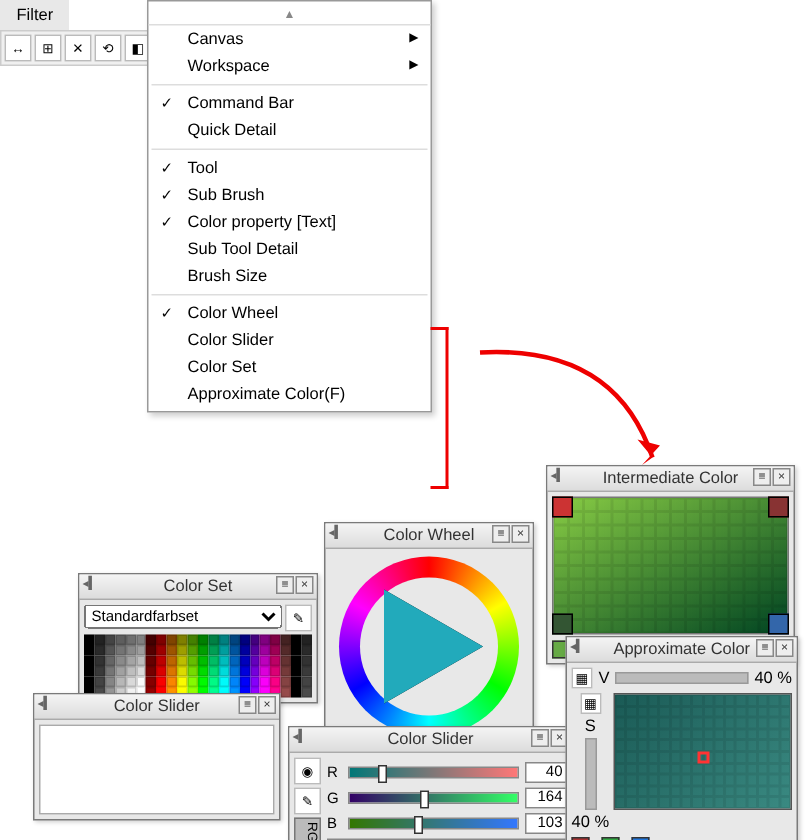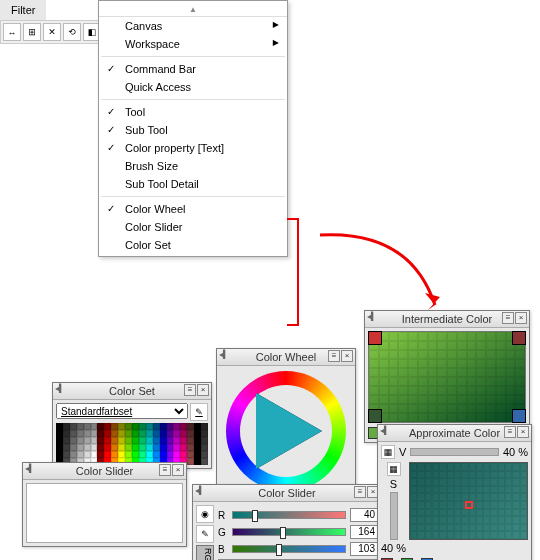--- a/index.html
+++ b/index.html
@@ -82,47 +82,48 @@
     <div class="toolbar-btn">⿴</div>
   </div>
 
 <div class="dropdown">
   <div class="dropdown-arrow-hdr">▲</div>
   <div id="dd-body">
       <div class="dropdown-item"><span>Canvas</span><span class="arrow">▶</span></div>
       <div class="dropdown-item"><span>Workspace</span><span class="arrow">▶</span></div>
       <div class="dropdown-sep"></div>
       <div class="dropdown-item"><span class="check">✓</span><span>Command Bar</span></div>
-      <div class="dropdown-item"><span>Quick Access</span></div>
+      <div class="dropdown-item"><span>Quick Detail</span></div>
       <div class="dropdown-sep"></div>
       <div class="dropdown-item"><span class="check">✓</span><span>Tool</span></div>
-      <div class="dropdown-item"><span class="check">✓</span><span>Sub Tool</span></div>
+      <div class="dropdown-item"><span class="check">✓</span><span>Sub Brush</span></div>
       <div class="dropdown-item"><span class="check">✓</span><span>Color property [Text]</span></div>
+      <div class="dropdown-item"><span>Sub Tool Detail</span></div>
       <div class="dropdown-item"><span>Brush Size</span></div>
-      <div class="dropdown-item"><span>Sub Tool Detail</span></div>
       <div class="dropdown-sep"></div>
       <div class="dropdown-item"><span class="check">✓</span><span>Color Wheel</span></div>
       <div class="dropdown-item"><span>Color Slider</span></div>
       <div class="dropdown-item"><span>Color Set</span></div>
+      <div class="dropdown-item"><span>Approximate Color(F)</span></div>
     </div>
 </div>
 
 <div class="bracket"></div>
 <svg class="arrow-red" width="140" height="110">
   <path d="M 10 10 Q 100 5 125 80" stroke="#e00" stroke-width="3" fill="none"></path>
   <path d="M 125 80 L 115 68 L 130 72 L 118 85 Z" fill="#e00"></path>
 </svg>
 
 <div class="panel" style="top:382px; left:52px; width:160px;">
   <div class="panel-title"><span class="lbtn">◂▍</span><span>Color Set</span><div class="pctl">
         <span>≡</span>
         <span>×</span>
       </div></div>
   <div class="panel-body">
-    <div style="display:flex; gap:2px;text-decoration:underline;">
+    <div style="display:flex; gap:2px;">
       <select style="flex:1; height:16px; font-size:10px;"><option>Standardfarbset</option></select>
       <span class="toolbar-btn">✎</span>
     </div>
     <div id="colorset-grid" style="margin-top:2px;">
         <div class="swatch-row">
           <div class="sw" style="background: rgb(0, 0, 0); filter: brightness(0.5);"></div>
           <div class="sw" style="background: rgb(68, 68, 68); filter: brightness(0.5);"></div>
           <div class="sw" style="background: rgb(136, 136, 136); filter: brightness(0.5);"></div>
           <div class="sw" style="background: rgb(187, 187, 187); filter: brightness(0.5);"></div>
           <div class="sw" style="background: rgb(221, 221, 221); filter: brightness(0.5);"></div>

